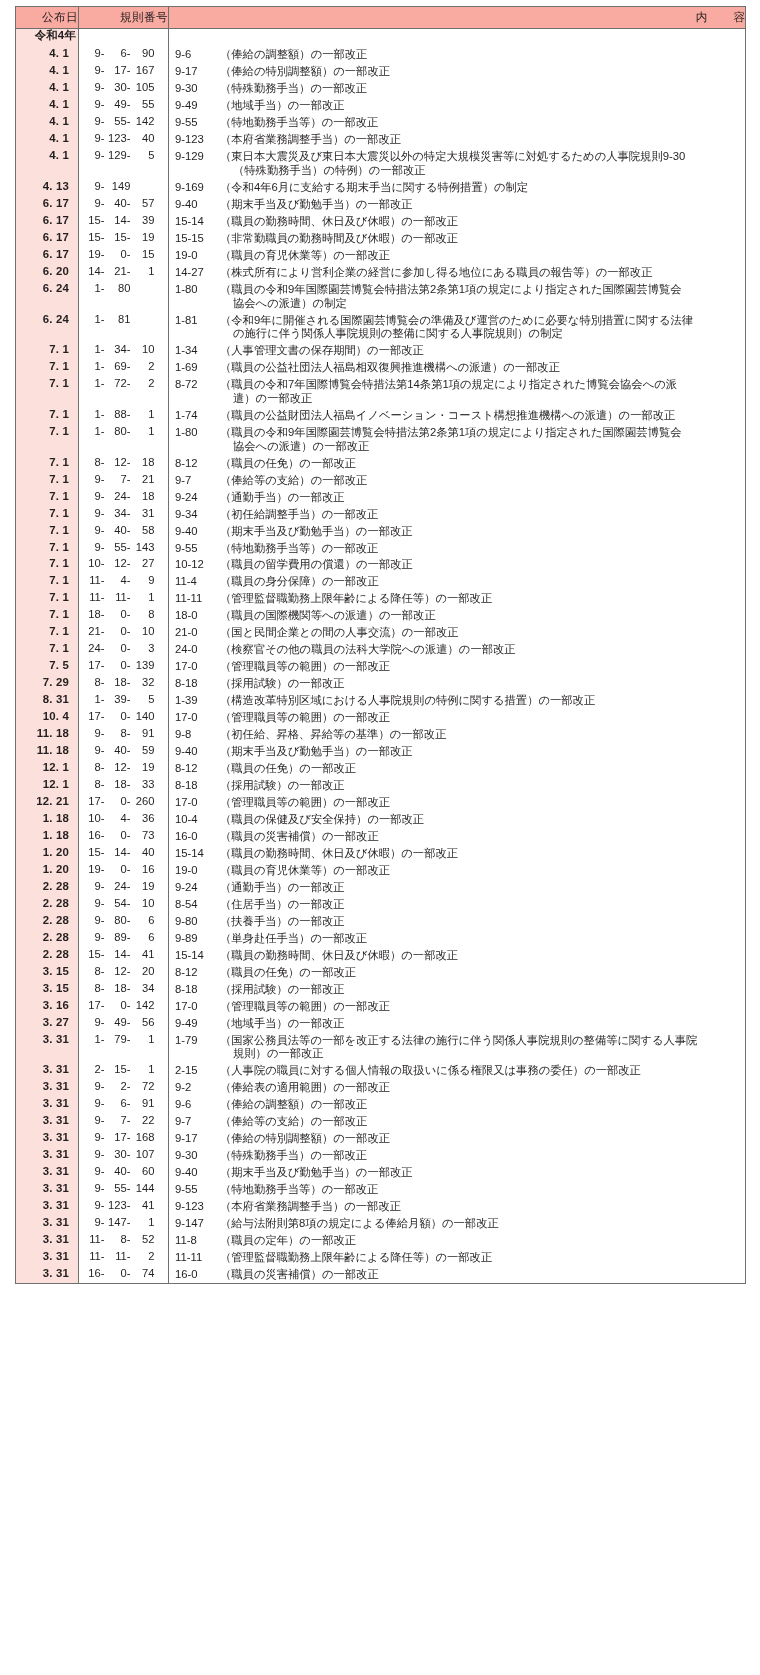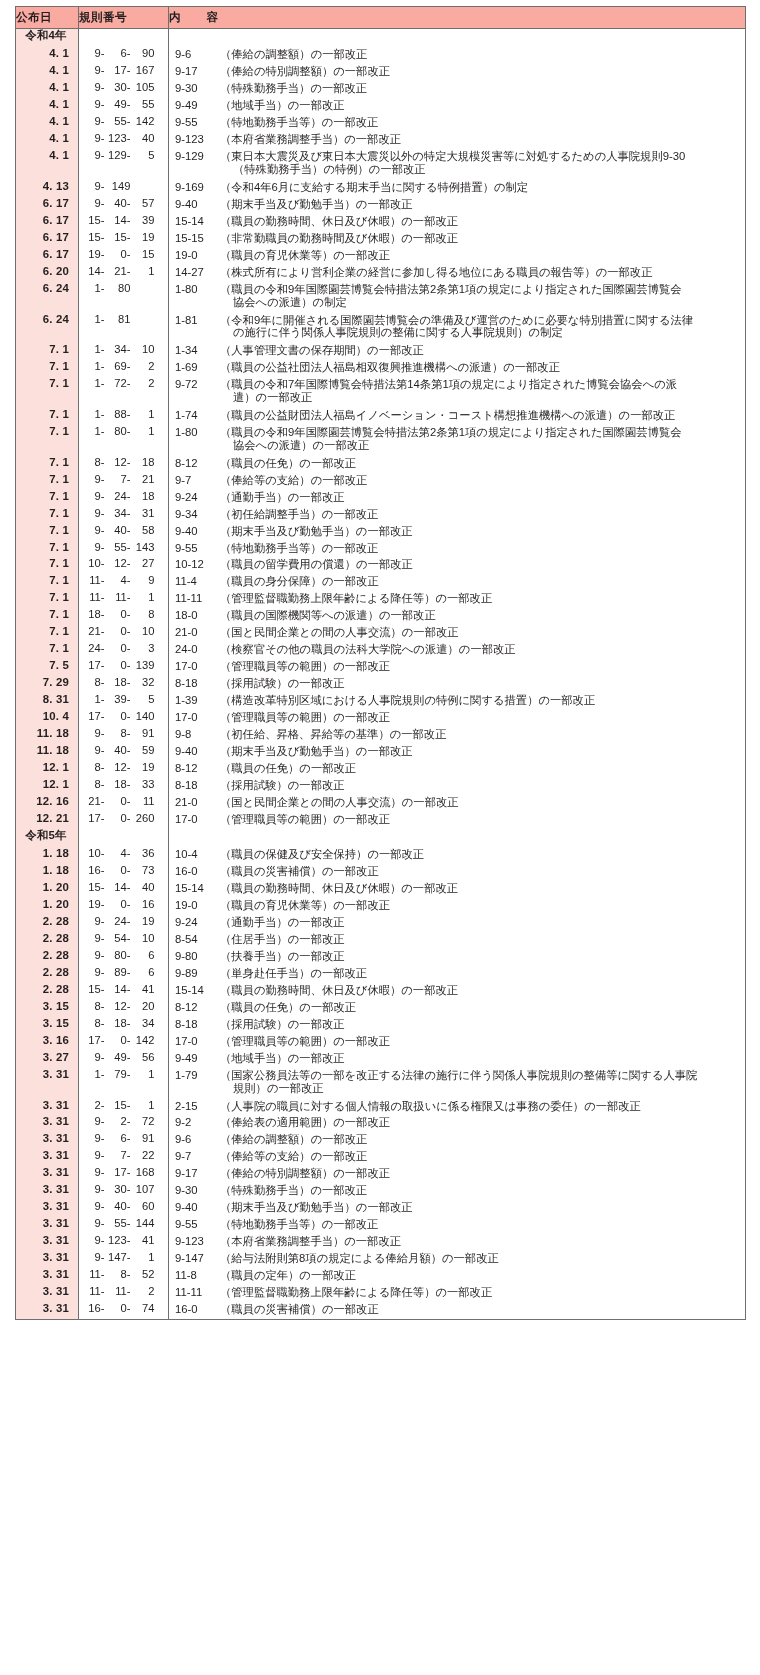--- a/index.html
+++ b/index.html
@@ -33,24 +33,24 @@
   }
 
   table.reg-table col.c-date    { width: 63px; }
   table.reg-table col.c-number  { width: 90px; }
   table.reg-table col.c-content { width: 577px; }
 
   
   thead th {
     background: #f9aaa1;
     border: 1px solid #6f6f6f;
-    font-weight: bold;
+    font-weight: normal;
     font-size: 11.6px;
     padding: 4px 0 5px 0;
-    text-align: left;
+    text-align: right;
     letter-spacing: 0.4px;
     color: #231f20;
   }
   th.th-content { letter-spacing: 0; }
   th.th-content .spacer { display: inline-block; width: 26px; }
 
   
   tbody td {
     border-left: 1px solid #6f6f6f;
     border-right: 1px solid #6f6f6f;
@@ -64,21 +64,21 @@
     background: #fce0db;
     text-align: right;
     font-weight: bold;
     font-size: 11.4px;
     padding: 1.6px 9px 1.6px 0;
     white-space: nowrap;
     letter-spacing: 0.2px;
   }
   td.date .era {
     display: block;
-    text-align: center;
+    text-align: right;
     padding-right: 2px;
   }
 
   td.number {
     text-align: left;
     font-size: 11.2px;
     padding: 1.6px 0 1.6px 0;
     white-space: nowrap;
   }
   td.number .num-inner {
@@ -108,21 +108,20 @@
   td.content .desc {
     display: inline-block;
     width: 518px;
     vertical-align: top;
     text-indent: 0;
     padding-left: 3px;
   }
   td.content .desc .cont-line {
     display: block;
     padding-left: 13px;
-    font-family: Liberation Mono, monospace;
   }
 
   tr.era-row td.date { padding-right: 0; }
   tr.era-row td.number,
   tr.era-row td.content { height: 15px; }
 </style>
 </head>
 <body>
 
 <div id="sheet">
@@ -265,21 +264,21 @@
           <td class="number">
             <span class="num-inner"><span class="seg s1">1-</span><span class="seg s2">69-</span><span class="seg s3">2</span></span>
           </td>
           <td class="content"><span class="ruleno">1-69</span><span class="desc"><span>（職員の公益社団法人福島相双復興推進機構への派遣）の一部改正</span></span></td>
         </tr>
         <tr class="item-row">
           <td class="date">7. 1</td>
           <td class="number">
             <span class="num-inner"><span class="seg s1">1-</span><span class="seg s2">72-</span><span class="seg s3">2</span></span>
           </td>
-          <td class="content"><span class="ruleno">9-72</span><span class="desc"><span>（職員の令和7年国際博覧会特措法第14条第1項の規定により指定された博覧会協会への派</span><span class="cont-line">遣）の一部改正</span></span></td>
+          <td class="content"><span class="ruleno">8-72</span><span class="desc"><span>（職員の令和7年国際博覧会特措法第14条第1項の規定により指定された博覧会協会への派</span><span class="cont-line">遣）の一部改正</span></span></td>
         </tr>
         <tr class="item-row">
           <td class="date">7. 1</td>
           <td class="number">
             <span class="num-inner"><span class="seg s1">1-</span><span class="seg s2">88-</span><span class="seg s3">1</span></span>
           </td>
           <td class="content"><span class="ruleno">1-74</span><span class="desc"><span>（職員の公益財団法人福島イノベーション・コースト構想推進機構への派遣）の一部改正</span></span></td>
         </tr>
         <tr class="item-row">
           <td class="date">7. 1</td>
@@ -422,39 +421,25 @@
           <td class="content"><span class="ruleno">8-12</span><span class="desc"><span>（職員の任免）の一部改正</span></span></td>
         </tr>
         <tr class="item-row">
           <td class="date">12. 1</td>
           <td class="number">
             <span class="num-inner"><span class="seg s1">8-</span><span class="seg s2">18-</span><span class="seg s3">33</span></span>
           </td>
           <td class="content"><span class="ruleno">8-18</span><span class="desc"><span>（採用試験）の一部改正</span></span></td>
         </tr>
         <tr class="item-row">
-          <td class="date">12. 16</td>
-          <td class="number">
-            <span class="num-inner"><span class="seg s1">21-</span><span class="seg s2">0-</span><span class="seg s3">11</span></span>
-          </td>
-          <td class="content"><span class="ruleno">21-0</span><span class="desc"><span>（国と民間企業との間の人事交流）の一部改正</span></span></td>
-        </tr>
-        <tr class="item-row">
           <td class="date">12. 21</td>
           <td class="number">
             <span class="num-inner"><span class="seg s1">17-</span><span class="seg s2">0-</span><span class="seg s3">260</span></span>
           </td>
           <td class="content"><span class="ruleno">17-0</span><span class="desc"><span>（管理職員等の範囲）の一部改正</span></span></td>
-        </tr>
-        <tr class="era-row">
-          <td class="date">
-            <span class="era">令和5年</span>
-          </td>
-          <td class="number">&nbsp;</td>
-          <td class="content">&nbsp;</td>
         </tr>
         <tr class="item-row">
           <td class="date">1. 18</td>
           <td class="number">
             <span class="num-inner"><span class="seg s1">10-</span><span class="seg s2">4-</span><span class="seg s3">36</span></span>
           </td>
           <td class="content"><span class="ruleno">10-4</span><span class="desc"><span>（職員の保健及び安全保持）の一部改正</span></span></td>
         </tr>
         <tr class="item-row">
           <td class="date">1. 18</td>

